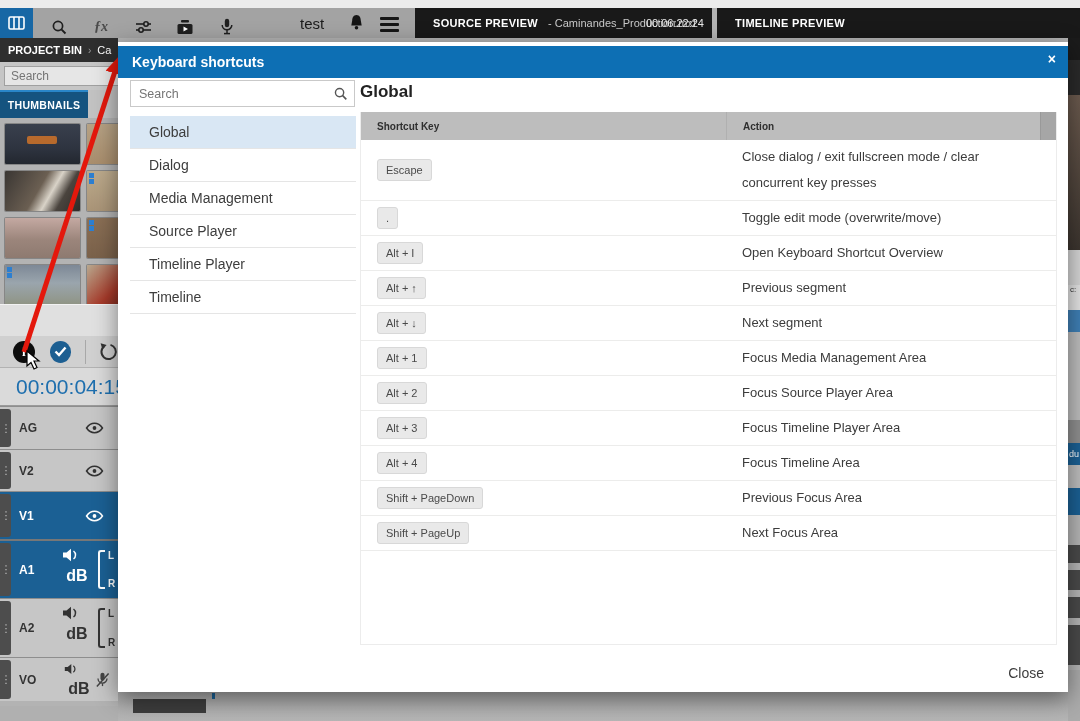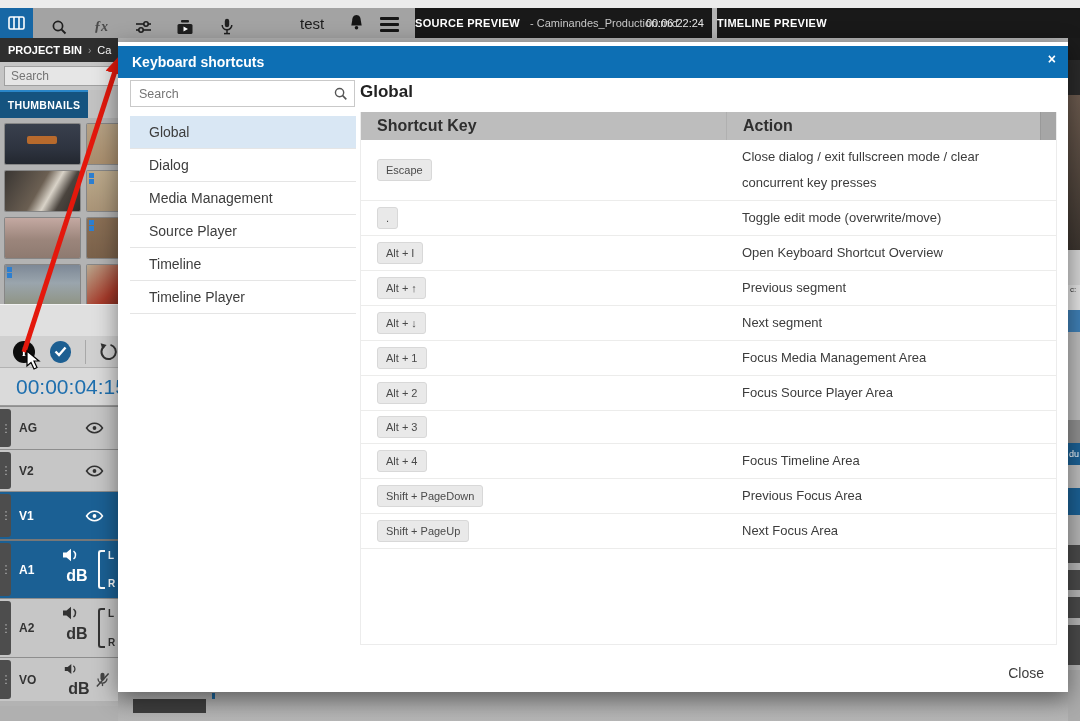--- a/index.html
+++ b/index.html
@@ -14,21 +14,21 @@
   .tb-ic { width:32px; height:30px; display:flex; align-items:center; justify-content:center; color:#1f1f1f; margin-left:10px;margin-top:7px; }
   .fx-ic { font-style:italic; font-family:"Liberation Serif", serif; font-weight:bold; font-size:14px; color:#4a4a4a; }
   #workspace-label { position:absolute; left:300px; top:7px; font-size:15px; color:#1c1c1c; }
   #bell-wrap { position:absolute; left:348px; top:6px; }
   #burger { position:absolute; left:380px; top:9px; width:19px; }
   #burger div { height:3px; background:#161616; margin-bottom:3px; border-radius:1px; }
 
   .preview-header { top:8px; height:30px; background:#191919; color:#fff; display:flex; align-items:center; font-size:11px; }
   #source-preview-header { left:415px; width:297px; }
   #timeline-preview-header { left:717px; width:363px; }
-  .ph-title { font-weight:bold; letter-spacing:.3px; margin-left:0; white-space:nowrap; }
+  .ph-title { font-weight:bold; letter-spacing:.3px; margin-left:18px; white-space:nowrap; }
   .ph-file { color:#c9c9c9; margin-left:10px; white-space:nowrap; }
   .ph-tc { position:absolute; right:8px; color:#e8e8e8; }
 
   
   #breadcrumb-bar { left:0; top:38px; width:118px; height:24px; background:#2e2e2e; color:#fff; display:flex; align-items:center; font-size:11px; overflow:hidden; }
   #breadcrumb-bar .bc-title { font-weight:bold; margin-left:8px; white-space:nowrap; }
   #breadcrumb-bar .bc-sep { color:#9a9a9a; margin:0 6px; font-size:10px; }
   #bin-search-row { left:0; top:62px; width:118px; height:28px; background:#c6c6c6; }
   #bin-search-row input { position:absolute; left:4px; top:4px; width:120px; height:20px; background:#e6e6e6; border:1px solid #a0a0a0; font-size:12px; color:#555; padding-left:6px; font-family:inherit; }
   #thumb-tab-row { left:0; top:90px; width:118px; height:28px; background:#c2c2c2; }
@@ -91,21 +91,21 @@
   #modal-header { position:absolute; left:0; top:4px; width:100%; height:32px; background:#0d6fb4; color:#fff; display:flex; align-items:center; }
   #modal-title { font-size:14px; font-weight:bold; margin-left:14px; }
   #modal-close-x { position:absolute; right:12px; top:5px; font-size:14px; font-weight:bold; cursor:pointer; }
   #modal-search { position:absolute; left:12px; top:38px; width:225px; height:27px; border:1px solid #c9c9c9; font-size:12.5px; color:#555; padding:0 26px 0 8px; font-family:inherit; }
   #modal-search-icon { position:absolute; left:215px; top:44px; display:flex; }
   #shortcut-nav { position:absolute; left:12px; top:74px; width:226px; }
   .nav-item { height:33px; line-height:33px; padding-left:19px; font-size:14px; color:#3d3d3d; background:#fff; border-bottom:1px solid #e5e5e5; cursor:pointer; }
   .nav-item.sel { background:#d9e7f4; }
   #section-title { position:absolute; left:242px; top:40px; font-size:17px; font-weight:bold; color:#222; }
   #shortcut-table { position:absolute; left:242px; top:70px; width:697px; height:533px; border-left:1px solid #ececec; border-right:1px solid #ececec; border-bottom:1px solid #ececec; }
-  #table-head { height:28px; background:#bdbdbd; display:flex; align-items:center; font-size:16px; font-weight:bold; color:#2f2f2f; position:relative; }
+  #table-head { height:28px; background:#bdbdbd; display:flex; align-items:center; font-size:10px; font-weight:bold; color:#2f2f2f; position:relative; }
   .hc-key { width:365px; padding-left:16px; }
   .hc-action { border-left:1px solid #b0b0b0; padding-left:16px; flex:1; height:100%; display:flex; align-items:center; }
   #head-scroll { position:absolute; right:0; top:0; width:16px; height:28px; background:#a6a6a6; border-left:1px solid #999; }
   .srow { display:flex; min-height:33px; border-bottom:1px solid #ececeb; align-items:center; }
   .srow.tall { min-height:60px; }
   .skey { width:365px; padding-left:16px; }
   .kbd { display:inline-block; background:#e9e9e9; border:1px solid #d8d8d8; border-radius:3px; padding:4px 8px; font-size:11px; color:#4a4a4a; white-space:nowrap; min-width:10px; text-align:center; }
   .sact { flex:1; font-size:13px; color:#3c3c3c; line-height:26px; padding:4px 16px 4px 16px; }
   #modal-footer-close { position:absolute; right:24px; bottom:11px; font-size:14px; color:#3d3d3d; cursor:pointer; }
 
@@ -385,22 +385,22 @@
         <circle cx="7" cy="7" r="4.4" fill="none" stroke="#555" stroke-width="1.5"></circle>
         <line x1="10.3" y1="10.3" x2="14.2" y2="14.2" stroke="#555" stroke-width="1.7"></line>
       </svg>
   </span>
 
   <div id="shortcut-nav">
     <div class="nav-item sel">Global</div>
     <div class="nav-item">Dialog</div>
     <div class="nav-item">Media Management</div>
     <div class="nav-item">Source Player</div>
+    <div class="nav-item">Timeline Player</div>
     <div class="nav-item">Timeline</div>
-    <div class="nav-item">Timeline Player</div>
   </div>
 
   <div id="section-title">Global</div>
 
   <div id="shortcut-table">
     <div id="table-head">
       <div class="hc-key">Shortcut Key</div>
       <div class="hc-action">Action</div>
       <div id="head-scroll"></div>
     </div>
@@ -428,20 +428,21 @@
     <div class="srow">
       <div class="skey"><span class="kbd">Alt + 1</span></div>
       <div class="sact">Focus Media Management Area</div>
     </div>
     <div class="srow">
       <div class="skey"><span class="kbd">Alt + 2</span></div>
       <div class="sact">Focus Source Player Area</div>
     </div>
     <div class="srow">
       <div class="skey"><span class="kbd">Alt + 3</span></div>
+      <div class="sact">Focus Timeline Player Area</div>
     </div>
     <div class="srow">
       <div class="skey"><span class="kbd">Alt + 4</span></div>
       <div class="sact">Focus Timeline Area</div>
     </div>
     <div class="srow">
       <div class="skey"><span class="kbd">Shift + PageDown</span></div>
       <div class="sact">Previous Focus Area</div>
     </div>
     <div class="srow">

